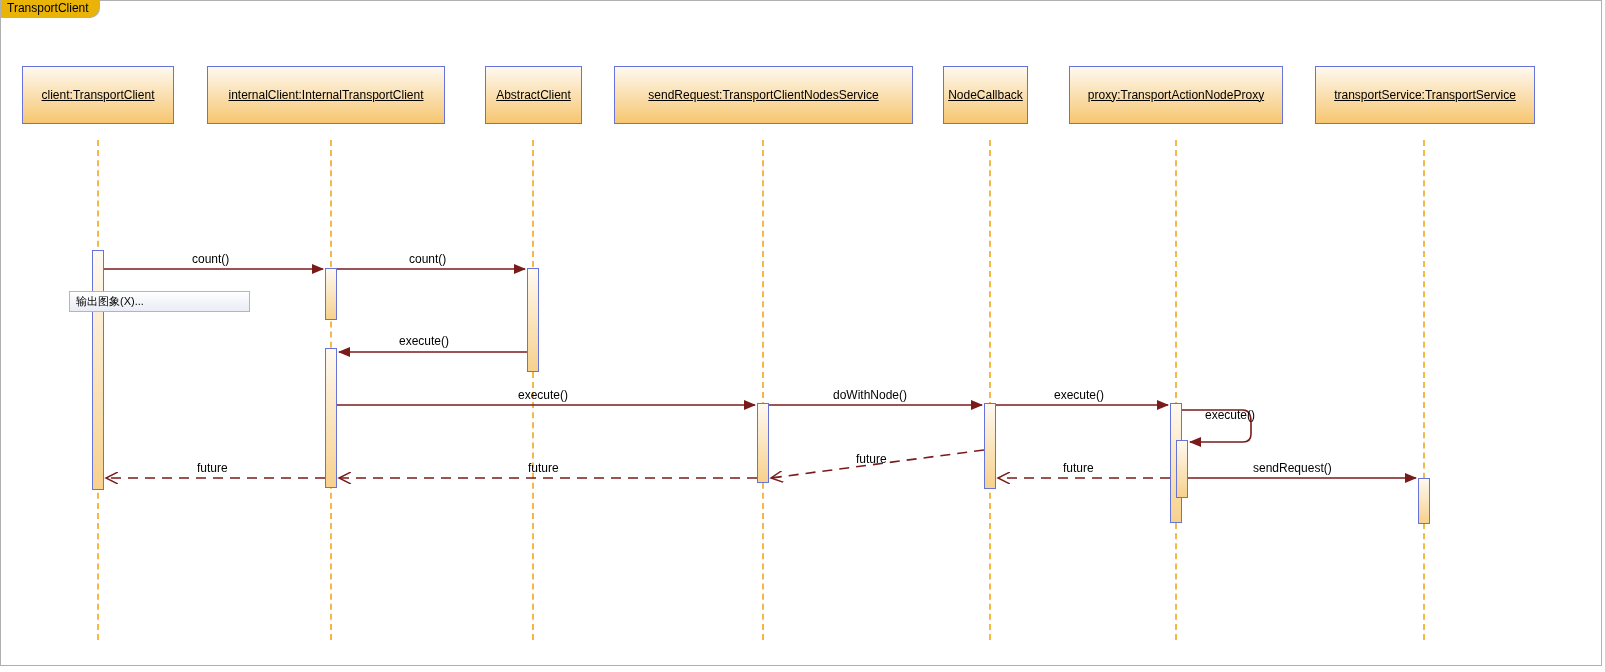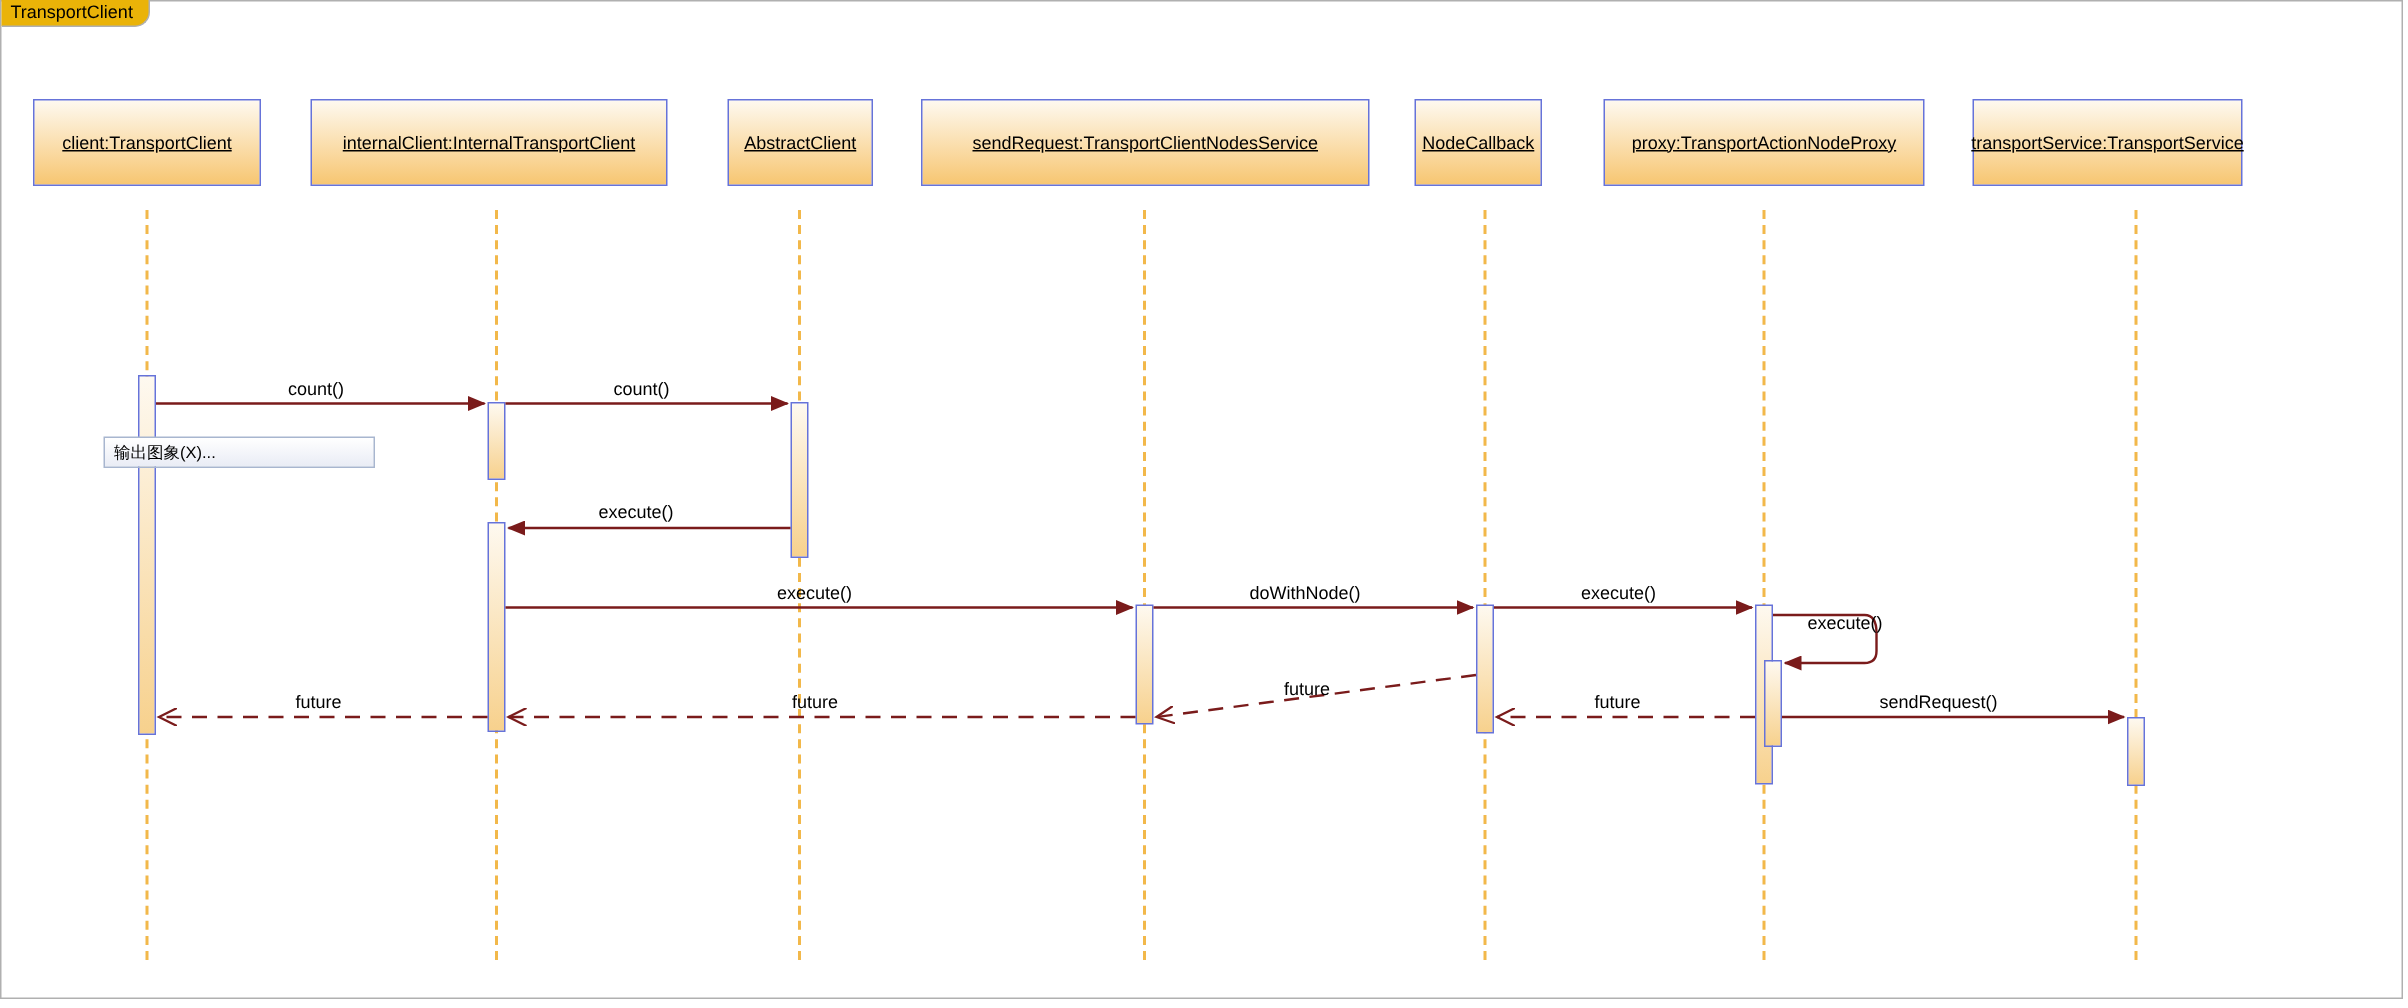--- a/index.html
+++ b/index.html
@@ -121,21 +121,21 @@
   </div>
   <div class="participant" style="left:614px; width:299px;">
     <span>sendRequest:TransportClientNodesService</span>
   </div>
   <div class="participant" style="left:943px; width:85px;">
     <span>NodeCallback</span>
   </div>
   <div class="participant" style="left:1069px; width:214px;">
     <span>proxy:TransportActionNodeProxy</span>
   </div>
-  <div class="participant" style="left:1315px; width:180px;">
+  <div class="participant" style="left:1315px; width:220px;">
     <span>transportService:TransportService</span>
   </div>
 
   <div class="activation" style="left:92px; top:250px; height:240px;"></div>
   <div class="activation" style="left:325px; top:268px; height:52px;"></div>
   <div class="activation" style="left:527px; top:268px; height:104px;"></div>
   <div class="activation" style="left:325px; top:348px; height:140px;"></div>
   <div class="activation" style="left:757px; top:403px; height:80px;"></div>
   <div class="activation" style="left:984px; top:403px; height:86px;"></div>
   <div class="activation" style="left:1170px; top:403px; height:120px;"></div>

